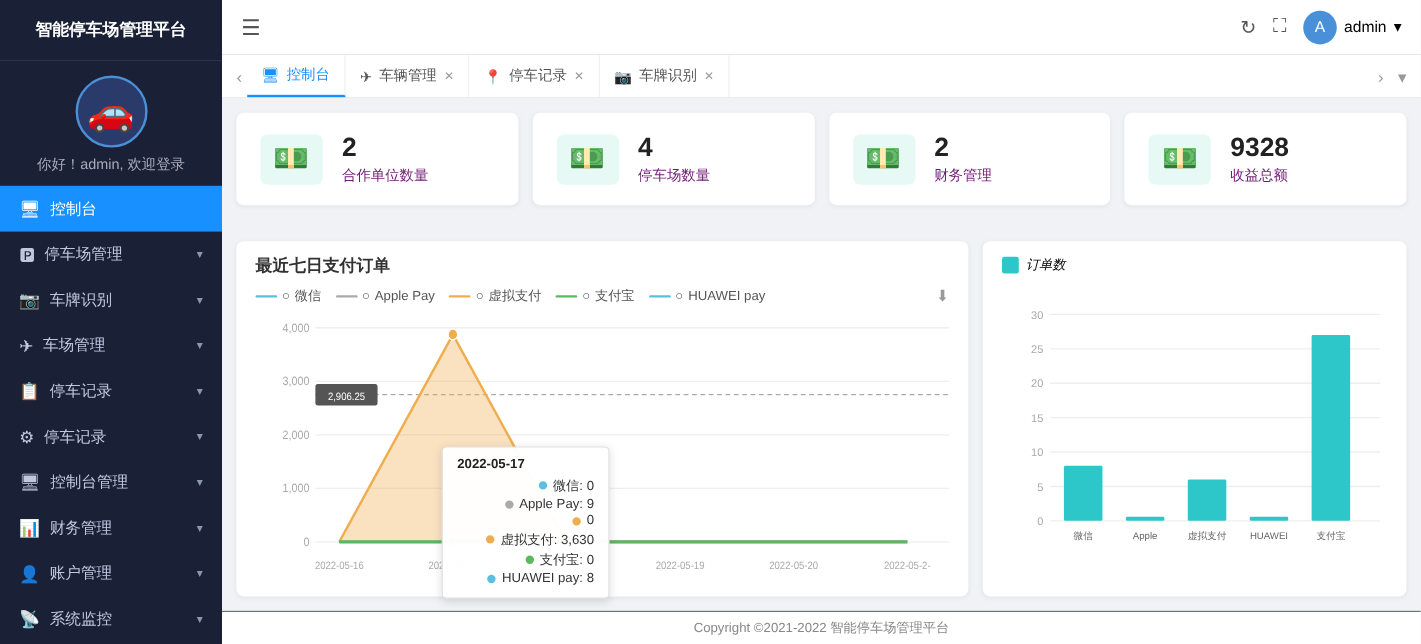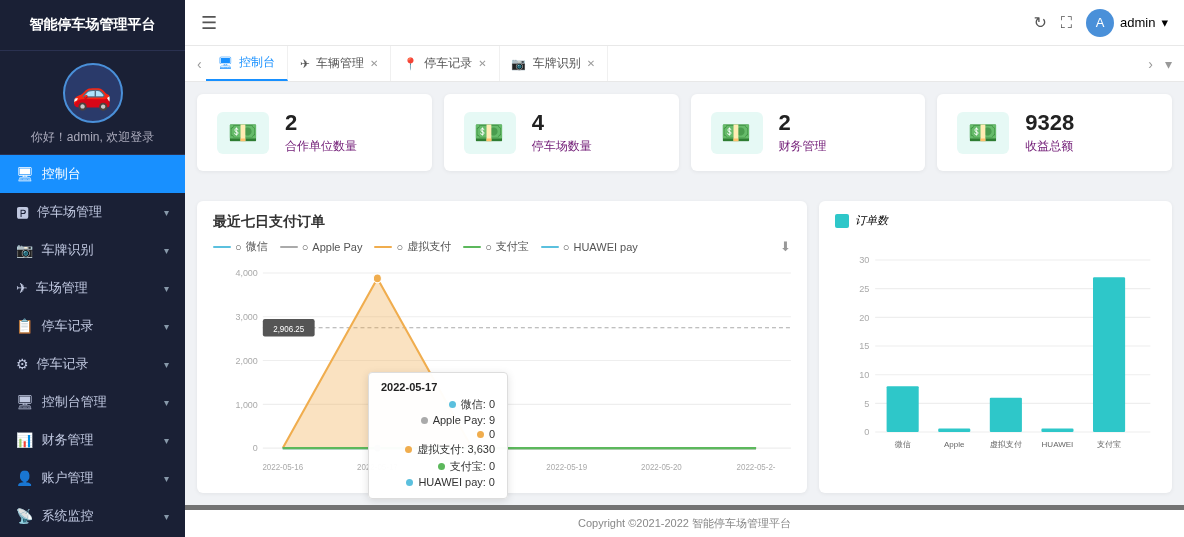--- a/index.html
+++ b/index.html
@@ -250,21 +250,21 @@
     }
     .bar-legend-box { width: 14px; height: 14px; background: #2ec7c9; border-radius: 2px; }
 
     
     .footer {
       text-align: center;
       padding: 6px;
       font-size: 11px;
       color: #888;
       background: #fff;
-      border-top: 5px solid #737373;
+      border-top: 1px solid #737373;
       flex-shrink: 0;
     }
   </style>
 </head>
 <body>
 
 <div class="sidebar">
   <div class="sidebar-title">智能停车场管理平台</div>
   <div class="sidebar-avatar">
     <div class="avatar-circle">
@@ -515,21 +515,21 @@
             <div class="tooltip-row">
               <div class="tooltip-dot" style="background:#f0ad4e;"></div>
               <span>虚拟支付: 3,630</span>
             </div>
             <div class="tooltip-row">
               <div class="tooltip-dot" style="background:#5cb85c;"></div>
               <span>支付宝: 0</span>
             </div>
             <div class="tooltip-row">
               <div class="tooltip-dot" style="background:#5bc0de;"></div>
-              <span>HUAWEI pay: 0</span>
+              <span>HUAWEI pay: 8</span>
             </div>
           </div>
         </div>
       </div>
 
       <div class="chart-card pie-chart" style="position: relative;">
         <div class="bar-legend">
           <div class="bar-legend-box"></div>
           <span>订单数</span>
         </div>

